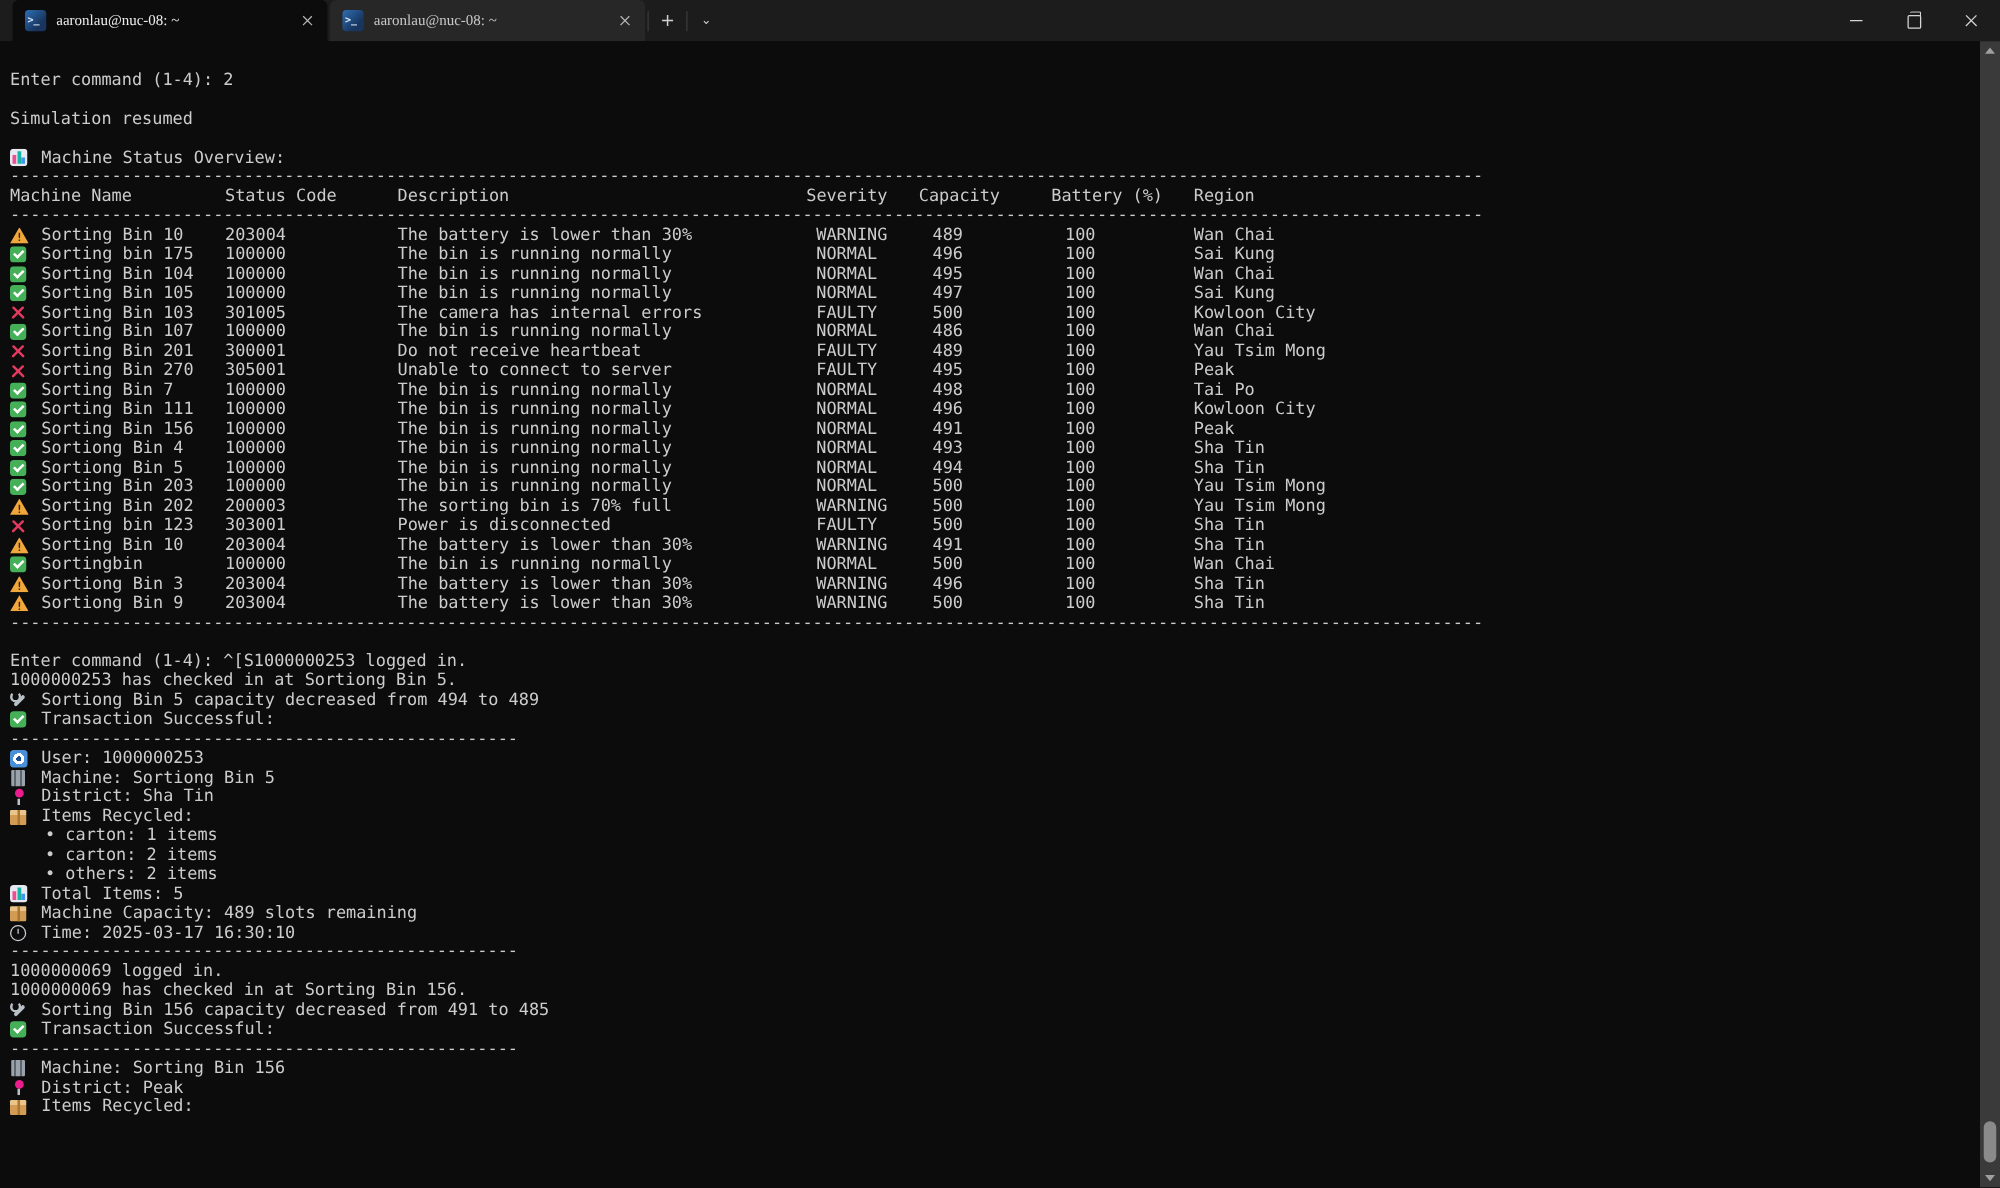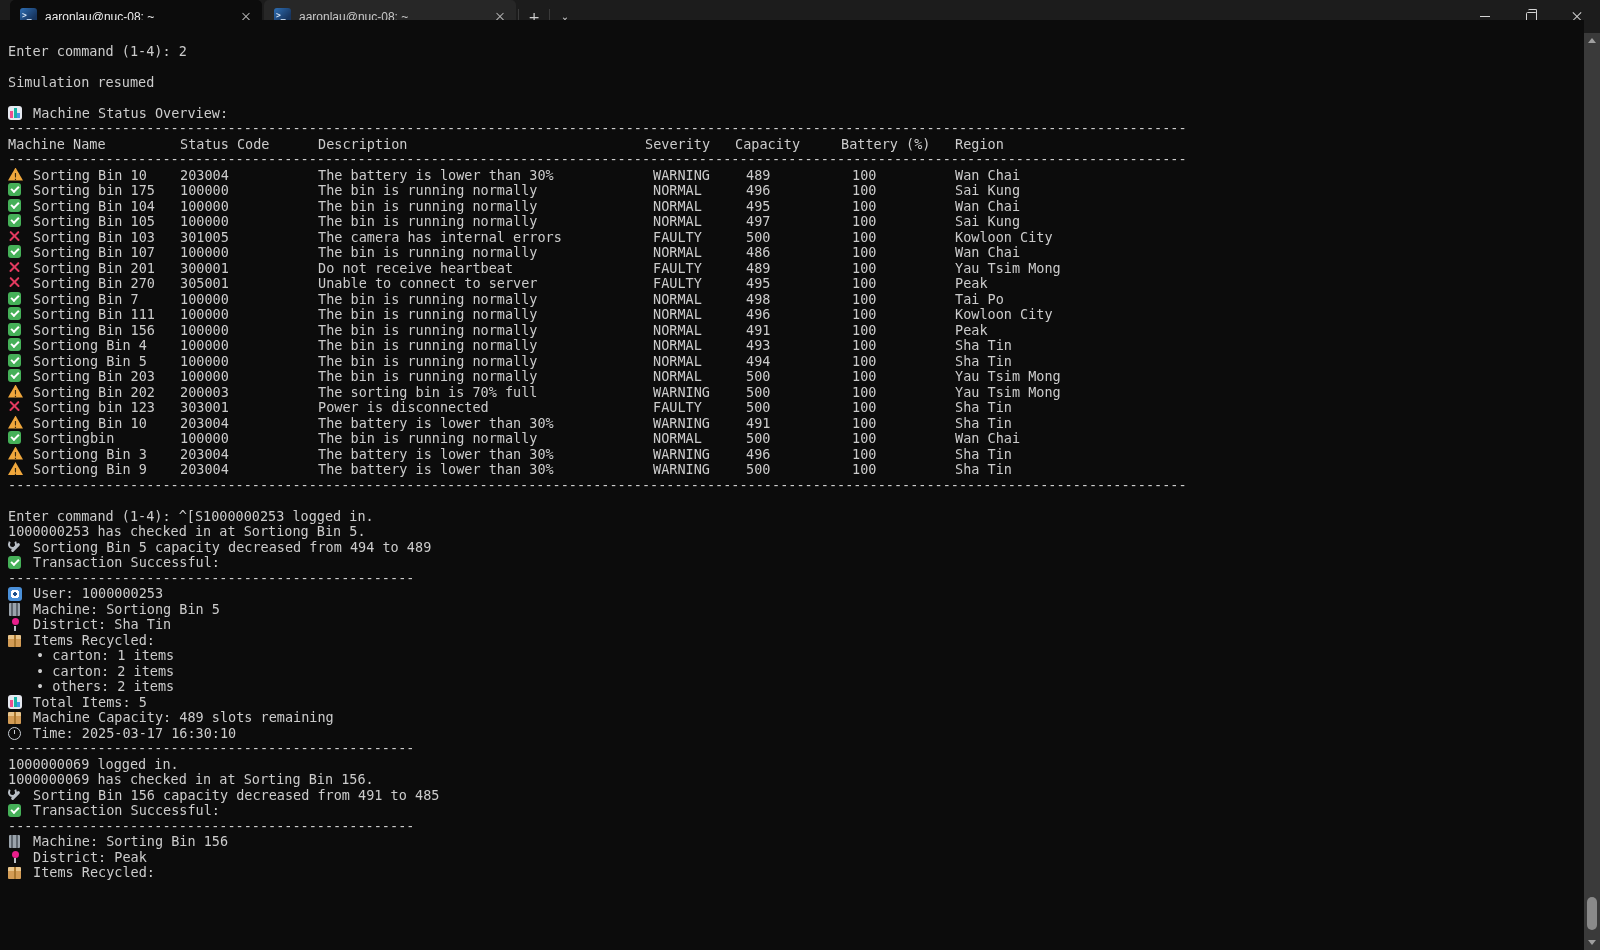--- a/index.html
+++ b/index.html
@@ -4,21 +4,21 @@
 <style>
   html,body{margin:0;padding:0}
   body{width:1600px;height:950px;background:#0c0c0c;overflow:hidden;position:relative;
        font-family:"DejaVu Sans Mono",monospace}
 
   
   .titlebar{position:absolute;top:0;left:0;width:1600px;height:33px;background:#1c1c1c;
             display:flex;align-items:stretch}
   .tabs{display:flex;align-items:stretch;padding-left:10px}
   .tab{width:234px;display:flex;align-items:center;gap:8px;padding:0 8px 0 10px;
-       font-family:Liberation Sans, sans-serif;font-size:12px;color:#c8c8c8;
+       font-family:Liberation Serif, serif;font-size:12px;color:#c8c8c8;
        background:#272727;border-radius:5px 5px 0 0;margin-right:2px;cursor:default}
   .tab.active{background:#0c0c0c;color:#ececec}
   .tab .title{flex:1;white-space:nowrap;overflow:hidden;text-overflow:ellipsis}
   .tab-close{width:16px;height:16px;position:relative;border-radius:3px;flex:none}
   .tab-close::before,.tab-close::after{content:"";position:absolute;left:3px;top:7.3px;width:10px;height:1.2px;background:#b8b8b8}
   .tab-close::before{transform:rotate(45deg)}.tab-close::after{transform:rotate(-45deg)}
   .i-prompt{width:17px;height:17px;flex:none;border-radius:3px;position:relative;
             background:linear-gradient(135deg,#2f6fb4 0%,#17355f 70%)}
   .i-prompt::after{content:">_";position:absolute;left:2px;top:3px;
                    font:bold 8px "DejaVu Sans Mono",monospace;color:#d8e7f8}
@@ -30,29 +30,29 @@
   .win-btn{width:46px;display:flex;align-items:center;justify-content:center}
   .i-min{width:10px;height:1.2px;background:#d6d6d6}
   .i-restore{width:9px;height:9px;border:1.1px solid #d6d6d6;border-radius:1.5px;position:relative;margin-top:2px}
   .i-restore::before{content:"";position:absolute;left:1.5px;top:-4px;width:8px;height:8px;
                      border-top:1.1px solid #d6d6d6;border-right:1.1px solid #d6d6d6;border-radius:1.5px}
   .i-x{width:12px;height:12px;position:relative}
   .i-x::before,.i-x::after{content:"";position:absolute;left:0;top:5.4px;width:12px;height:1.2px;background:#d6d6d6}
   .i-x::before{transform:rotate(45deg)}.i-x::after{transform:rotate(-45deg)}
 
   
-  .terminal{position:absolute;top:20px;left:0;width:1584px;height:917px;background:#0c0c0c;
+  .terminal{position:absolute;top:33px;left:0;width:1584px;height:917px;background:#0c0c0c;
             padding:8px 0 0 8px;box-sizing:border-box;color:#cccccc;font-size:13.5px}
   .tl{display:flex;align-items:center;height:15.5px;line-height:15.5px;white-space:pre}
   .tl.indent{padding-left:28px}
   .icn-wrap{width:25px;flex:none;display:flex;align-items:center}
   .icn{display:inline-block;flex:none;position:relative}
 
   
-  .tr{display:flex;align-items:flex-start;height:15.5px;line-height:15.5px;white-space:pre}
+  .tr{display:flex;align-items:center;height:15.5px;line-height:15.5px;white-space:pre}
   .tr>span{box-sizing:border-box;overflow:hidden;flex:none}
   .c0{width:25px;display:flex;align-items:center}
   .c1{width:147px}.c2{width:138px}.c3{width:327px}
   .c4{width:90px;padding-left:8px}.c5{width:106px;padding-left:11px}.c6{width:114px;padding-left:11px}
   .c7{flex:1 1 auto !important}
   .h1{width:172px}.h2{width:138px}.h3{width:327px}.h4{width:90px}.h5{width:106px}.h6{width:114px}
 
   
   .i-warning{width:15px;height:13px;background:#f0a73c;clip-path:polygon(50% 0,100% 100%,0 100%)}
   .i-warning::after{content:"!";position:absolute;left:50%;bottom:-1.5px;transform:translateX(-50%);

